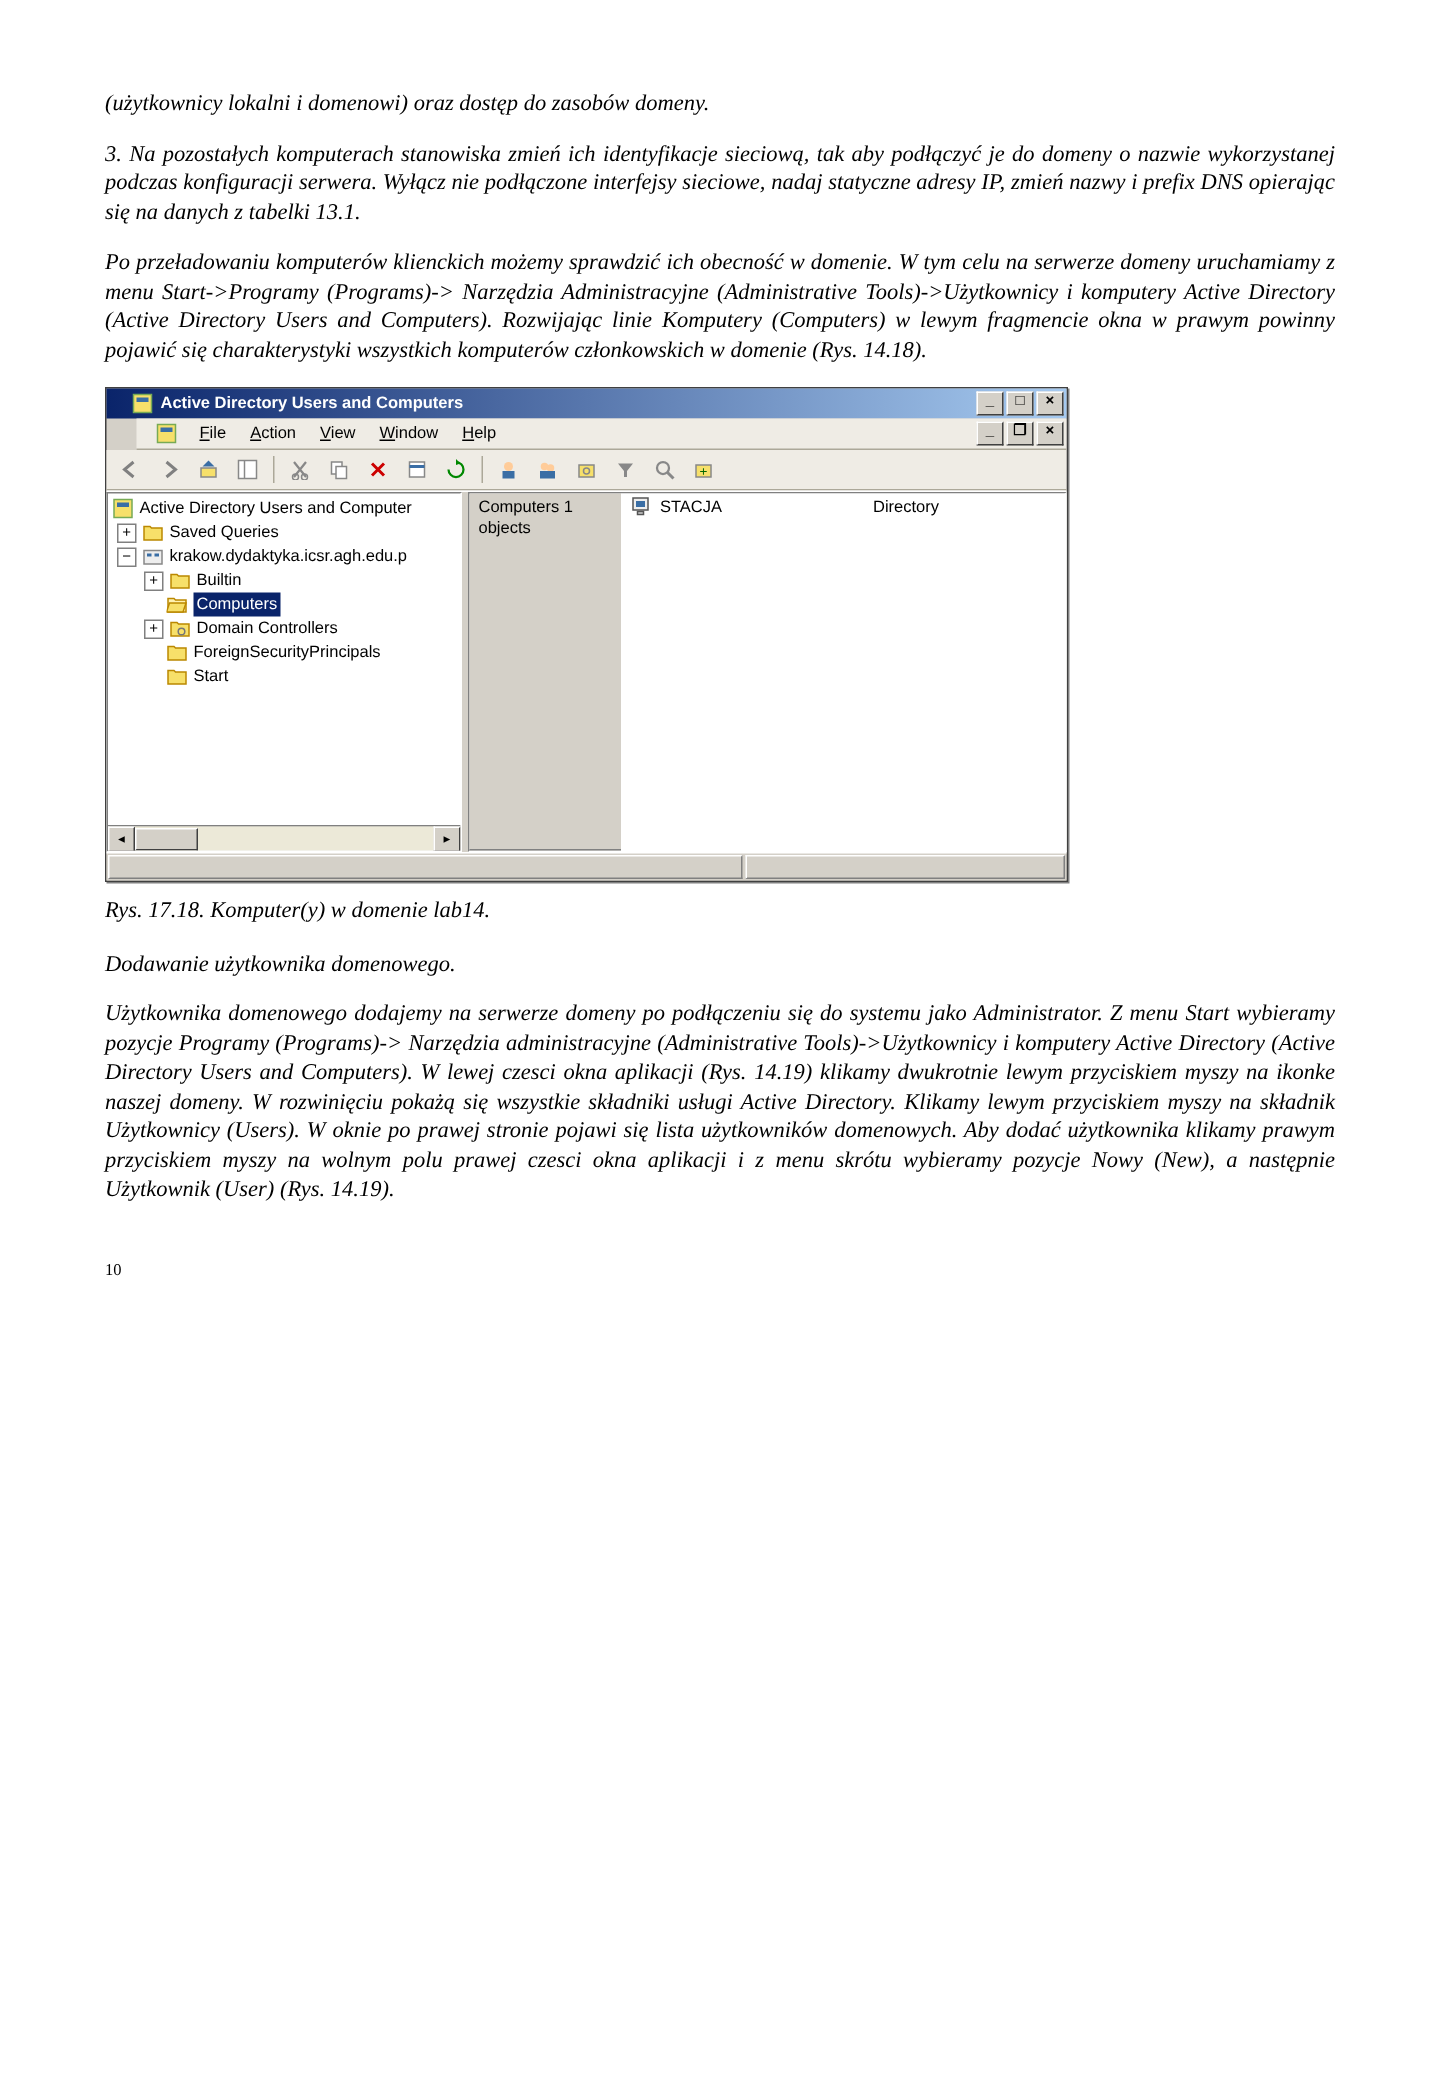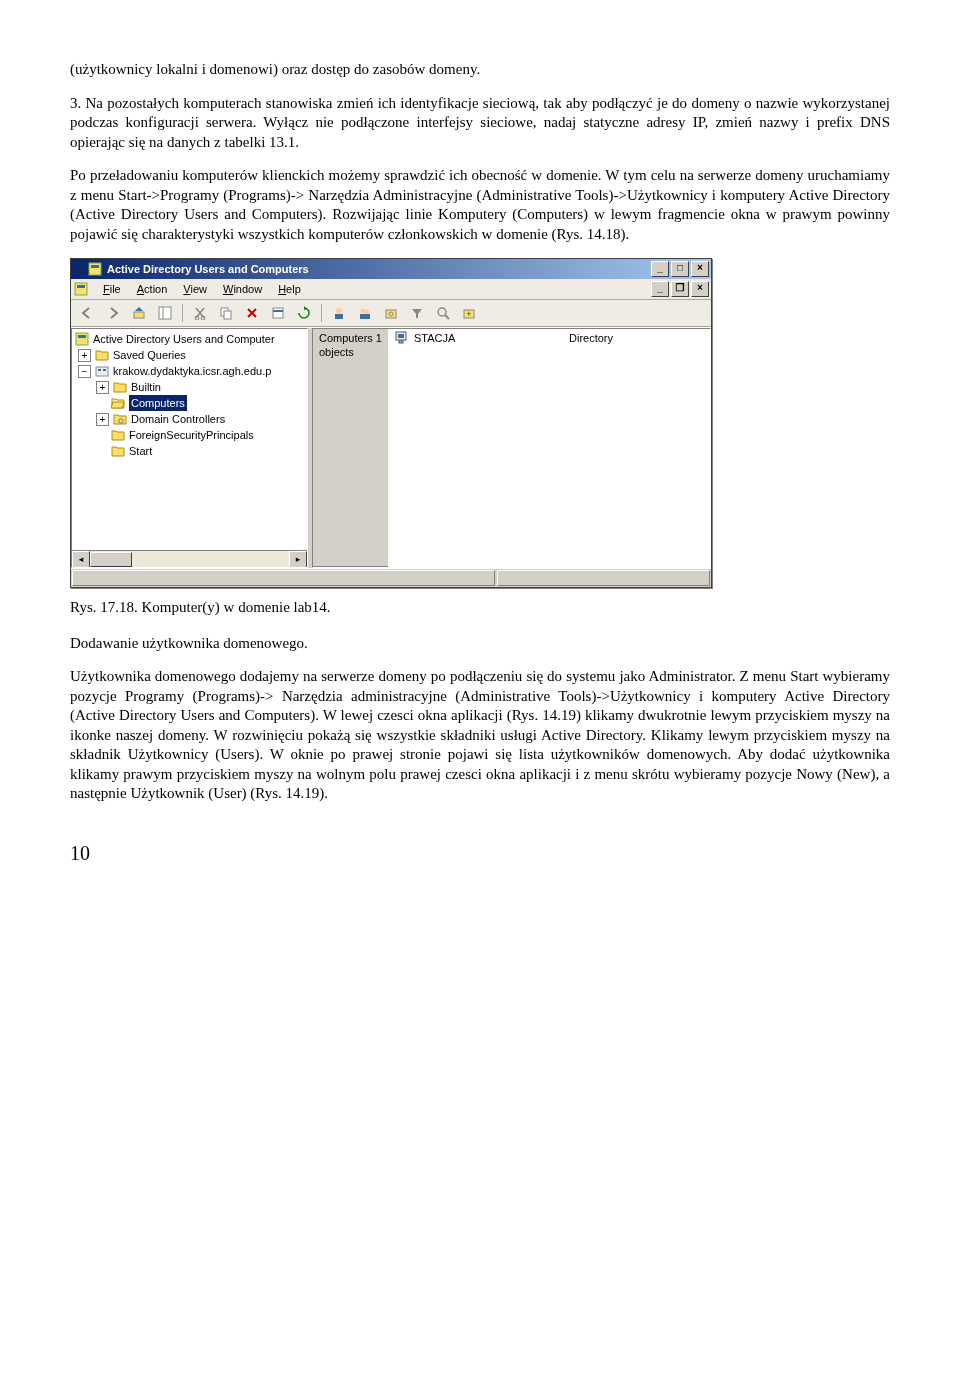--- a/index.html
+++ b/index.html
@@ -6,23 +6,23 @@
     font-family: "Times New Roman", serif;
     font-size: 15px;
     line-height: 1.3;
     color: #000;
     background: #fff;
     margin: 0;
     padding: 60px 70px 40px 70px;
     width: 960px;
     box-sizing: border-box;
   }
-  p { margin: 0 0 14px 0; text-align: justify; }
+  p { margin: 0 0 14px 0; text-align: justify; font-style: italic; }
   .caption { margin: 10px 0 16px 0; }
-  .page-num { margin-top: 36px; font-size: 20px; }
+  .page-num { margin-top: 36px; font-size: 11px; }
 
   
   .win-window {
     width: 640px;
     font-family: Tahoma, Arial, sans-serif;
     font-size: 11px;
     border: 1px solid #404040;
     background: #d4d0c8;
     margin: 6px 0 6px 0;
     box-shadow: 1px 1px 0 #808080;
@@ -54,21 +54,22 @@
     text-align: center;
     font-family: Arial, sans-serif;
     font-weight: bold;
   }
   .menubar {
     display: flex;
     align-items: center;
     height: 20px;
     background: #efece5;
     border-bottom: 1px solid #aca899;
-    padding-left: 2px;
+    padding-left: 12px;
+    margin-left: 20px;
   }
   .menubar .mb-icon {
     width: 16px; height: 16px; margin-right: 6px;
     display:inline-flex;align-items:center;justify-content:center;
   }
   .menu-item {
     padding: 2px 8px;
     color: #000;
   }
   .menu-item .ul { text-decoration: underline; }
@@ -157,21 +158,21 @@
   .lh-cell {
     padding:2px 6px;
     border-right:1px solid #808080;
     border-top:1px solid #fff;
     border-left:1px solid #fff;
   }
   .lh-cell.c1{width:150px;}
   .lh-cell.c2{width:110px;}
   .lh-cell.c3{flex:1;border-right:none;}
   .list-body { flex:1; background:#fff; }
-  .list-row { display:flex; align-items:center; height:18px;gap:13px; }
+  .list-row { display:flex; align-items:center; height:18px; }
   .lr-cell { padding:0 6px; display:flex; align-items:center; gap:4px; }
   .lr-cell.c1{width:150px;}
   .lr-cell.c2{width:110px;}
   .lr-cell.c3{flex:1;}
 
   .statusbar {
     height:18px;background:#d4d0c8;border-top:1px solid #fff;
     display:flex;
   }
   .sb-pane { flex:1;border:1px solid #808080;border-top-color:#fff;border-left-color:#fff;margin:1px; }

